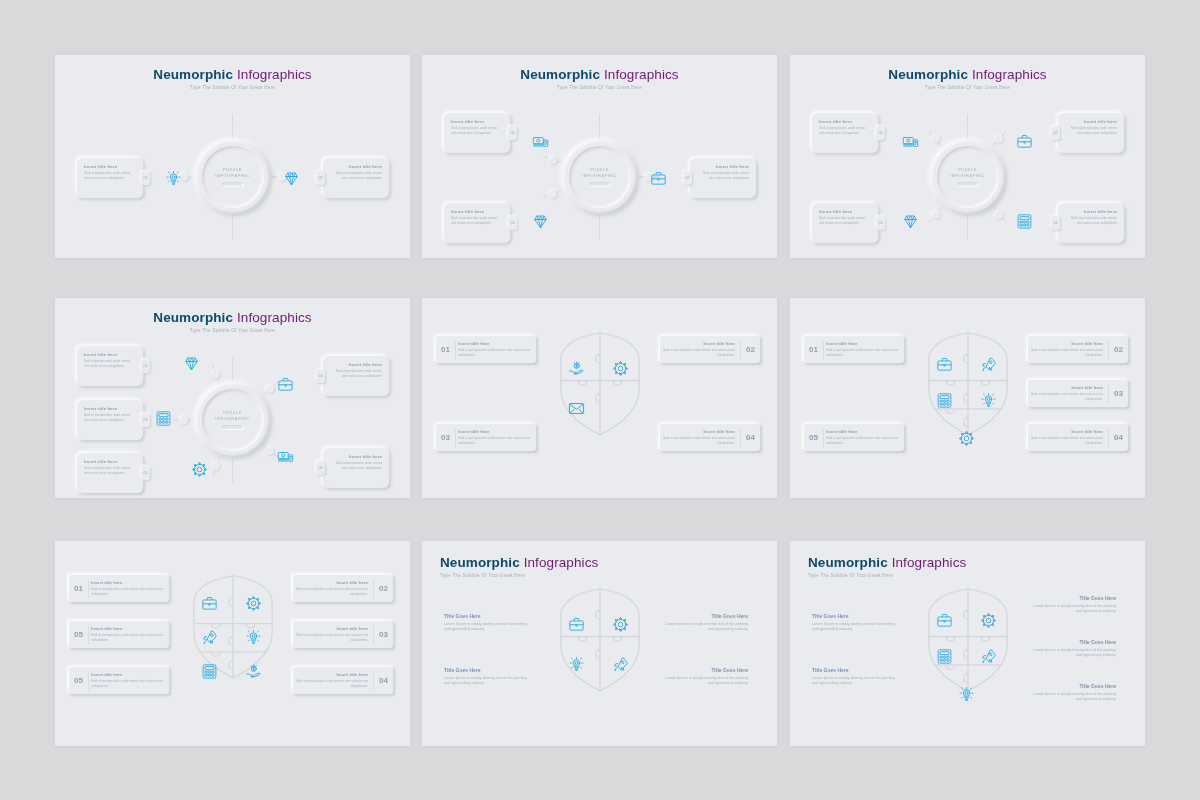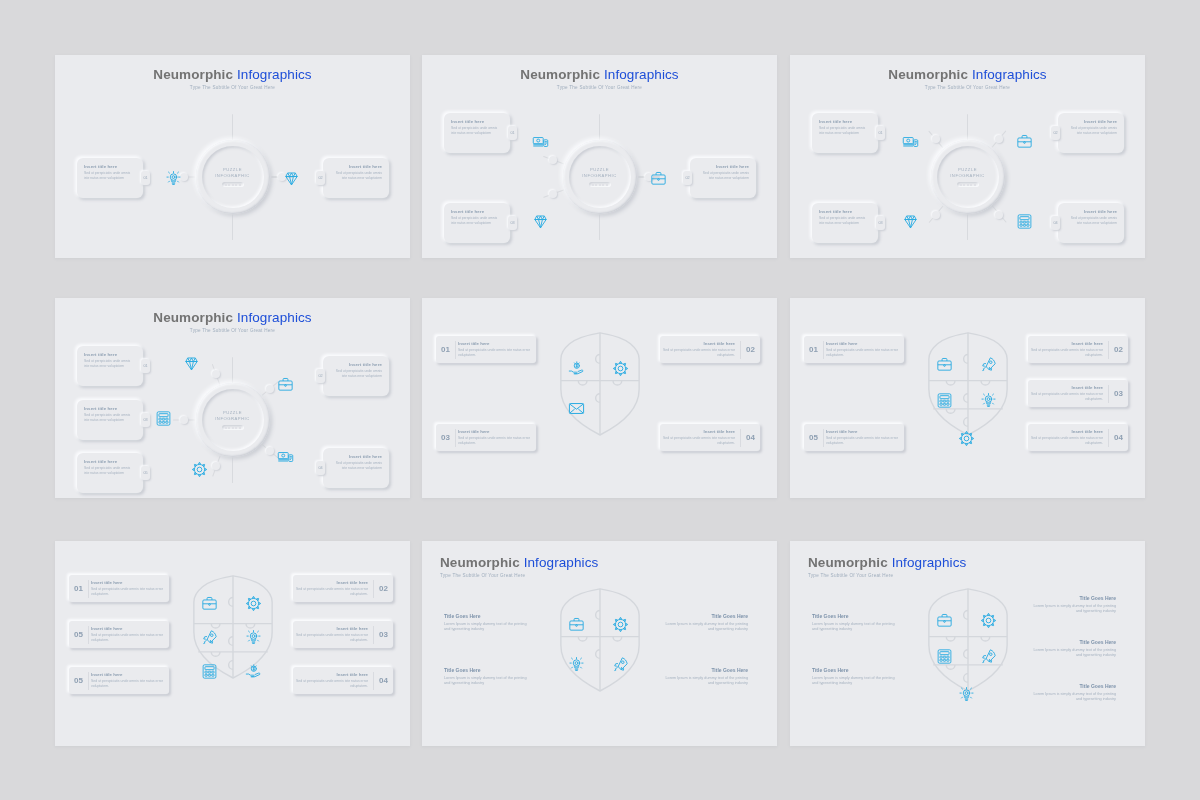--- a/index.html
+++ b/index.html
@@ -28,22 +28,22 @@
   .s5 { grid-column: 4; grid-row: 4; }
   .s6 { grid-column: 6; grid-row: 4; }
   .s7 { grid-column: 2; grid-row: 6; }
   .s8 { grid-column: 4; grid-row: 6; }
   .s9 { grid-column: 6; grid-row: 6; }
 
   
   .hdr { position: absolute; left: 0; right: 0; top: 12px; text-align: center; }
   .hdr.left { text-align: left; left: 18px; top: 14px; }
   .ttl { font-size: 13.5px; letter-spacing: .1px; white-space: nowrap; }
-  .ttl .b { font-weight: bold; color: #737373; }
-  .ttl .l { color: #1d4ed8; }
+  .ttl .b { font-weight: bold; color: #0c4a6e; }
+  .ttl .l { color: #701a75; }
   .sub { font-size: 4.6px; color: #9fadbd; margin-top: 3px; letter-spacing: .25px; }
 
   
   .callout {
     position: absolute;
     width: 66px; height: 40px;
     background: #eaebee;
     border-radius: 6px;
     box-shadow: -1.5px -1.5px 3px #fbfcfe, 1.5px 1.5px 3px #c9ccd3;
     padding: 6px 7px;

